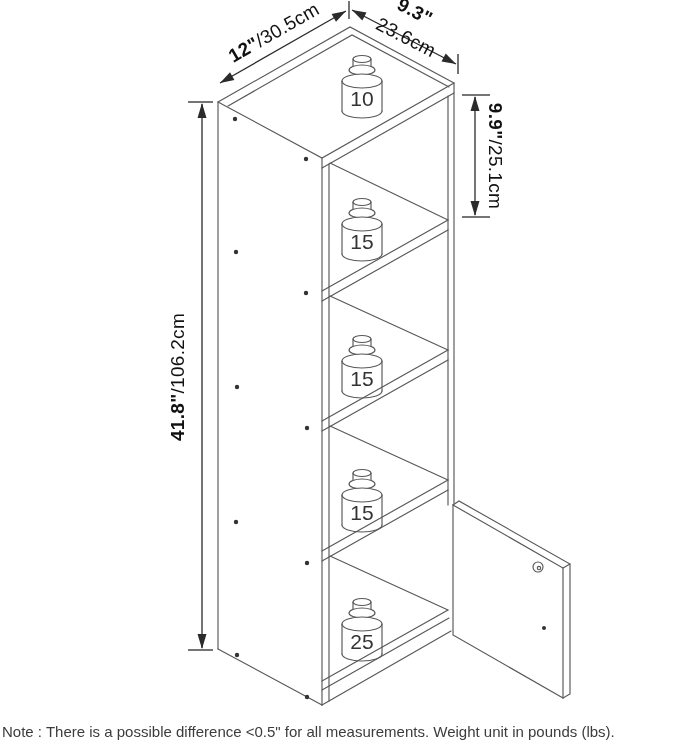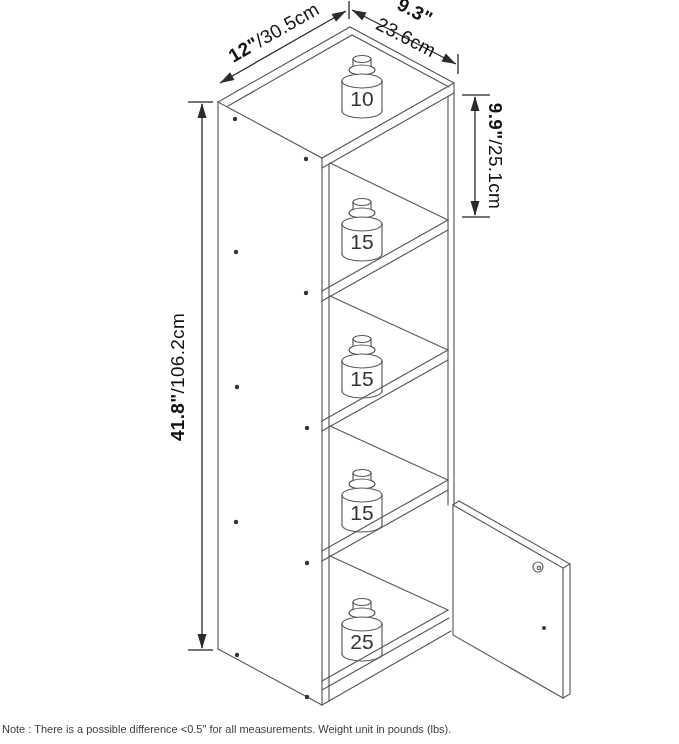--- a/index.html
+++ b/index.html
@@ -8,21 +8,21 @@
   svg{position:absolute;left:0;top:0;}
   .ln{stroke:var(--line,#585858);stroke-width:1.15;fill:none;stroke-linecap:round;}
   .dimln{stroke:var(--dim-line,#2b2b2b);stroke-width:1.3;fill:none;}
   .arrow{fill:var(--dim-line,#2b2b2b);stroke:none;}
   .dot{fill:var(--label,#333333);stroke:none;}
   .wface{fill:#ffffff;}
   .dimtext{font-size:19px;fill:#111;letter-spacing:.3px;}
   .b{font-weight:bold;}
   .wlabel{font-size:21px;fill:var(--label,#333333);}
   .note{position:absolute;left:2px;top:723px;width:677px;white-space:nowrap;
-        font-size:11px;color:var(--note-text,#3c3c3c);letter-spacing:0px;}
+        font-size:15px;color:var(--note-text,#3c3c3c);letter-spacing:0px;}
 </style>
 </head>
 <body>
 
 <div class="page">
 <svg width="679" height="744" viewBox="0 0 679 744">
 
   <g>
 
     <g>

